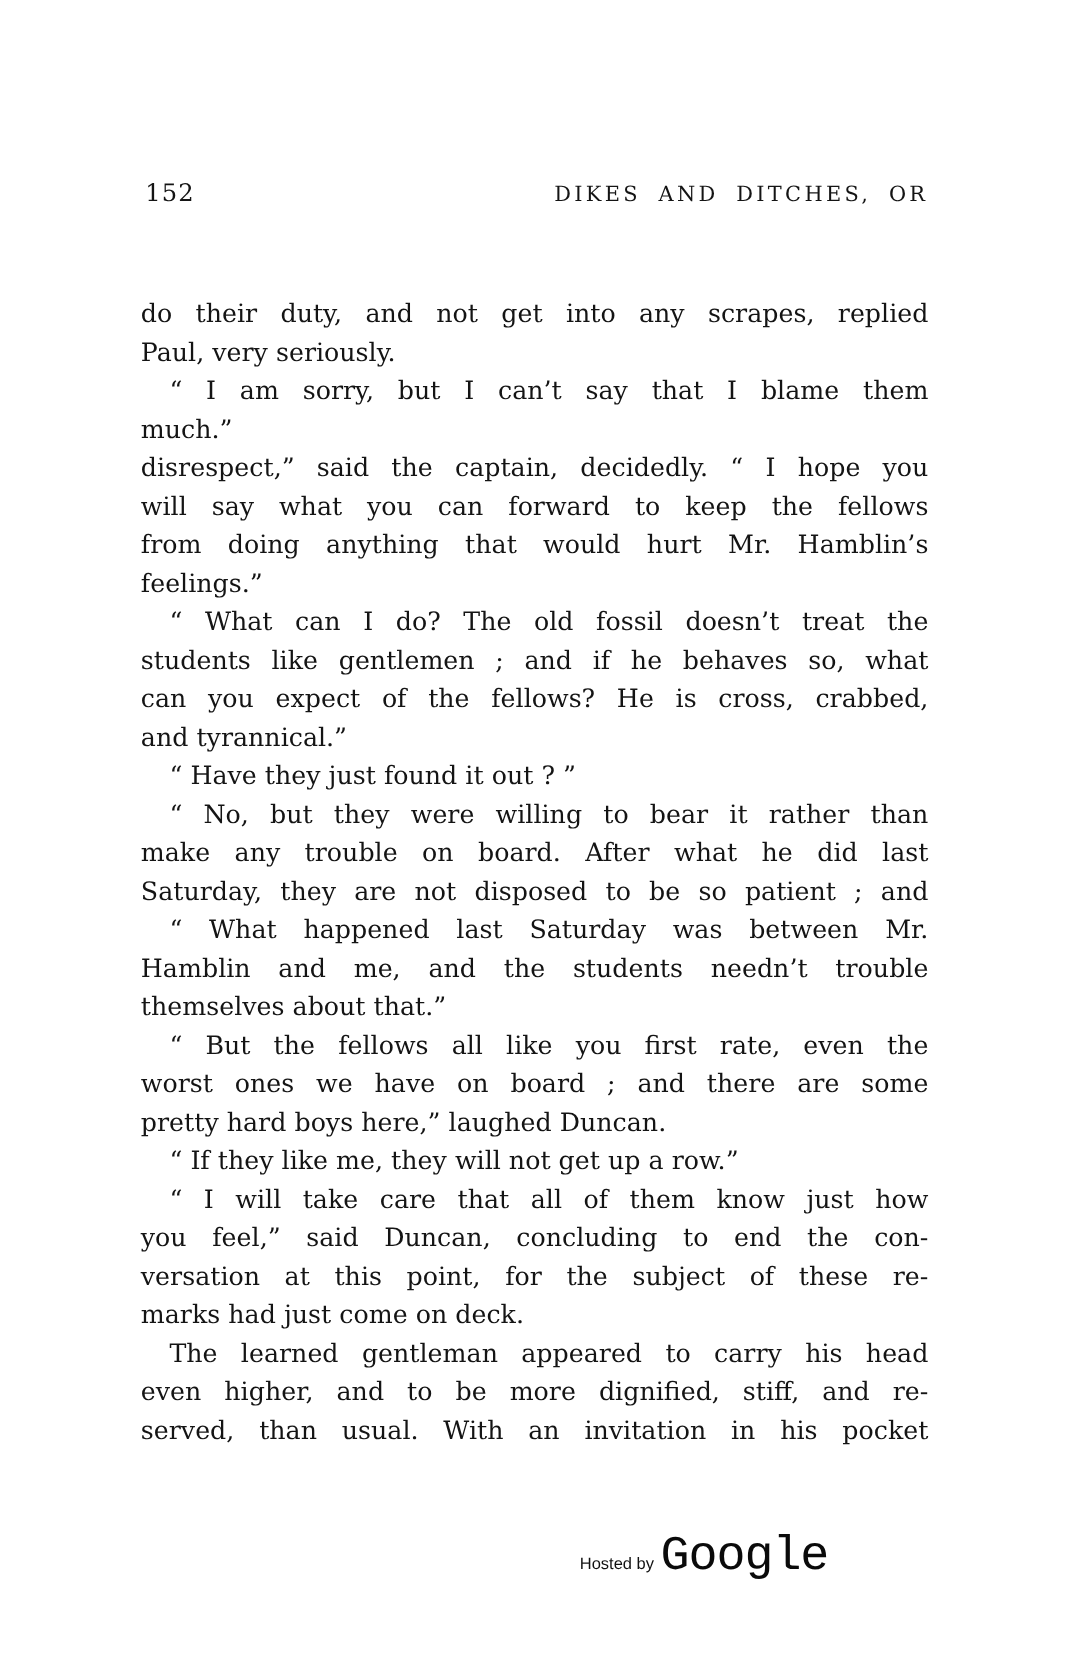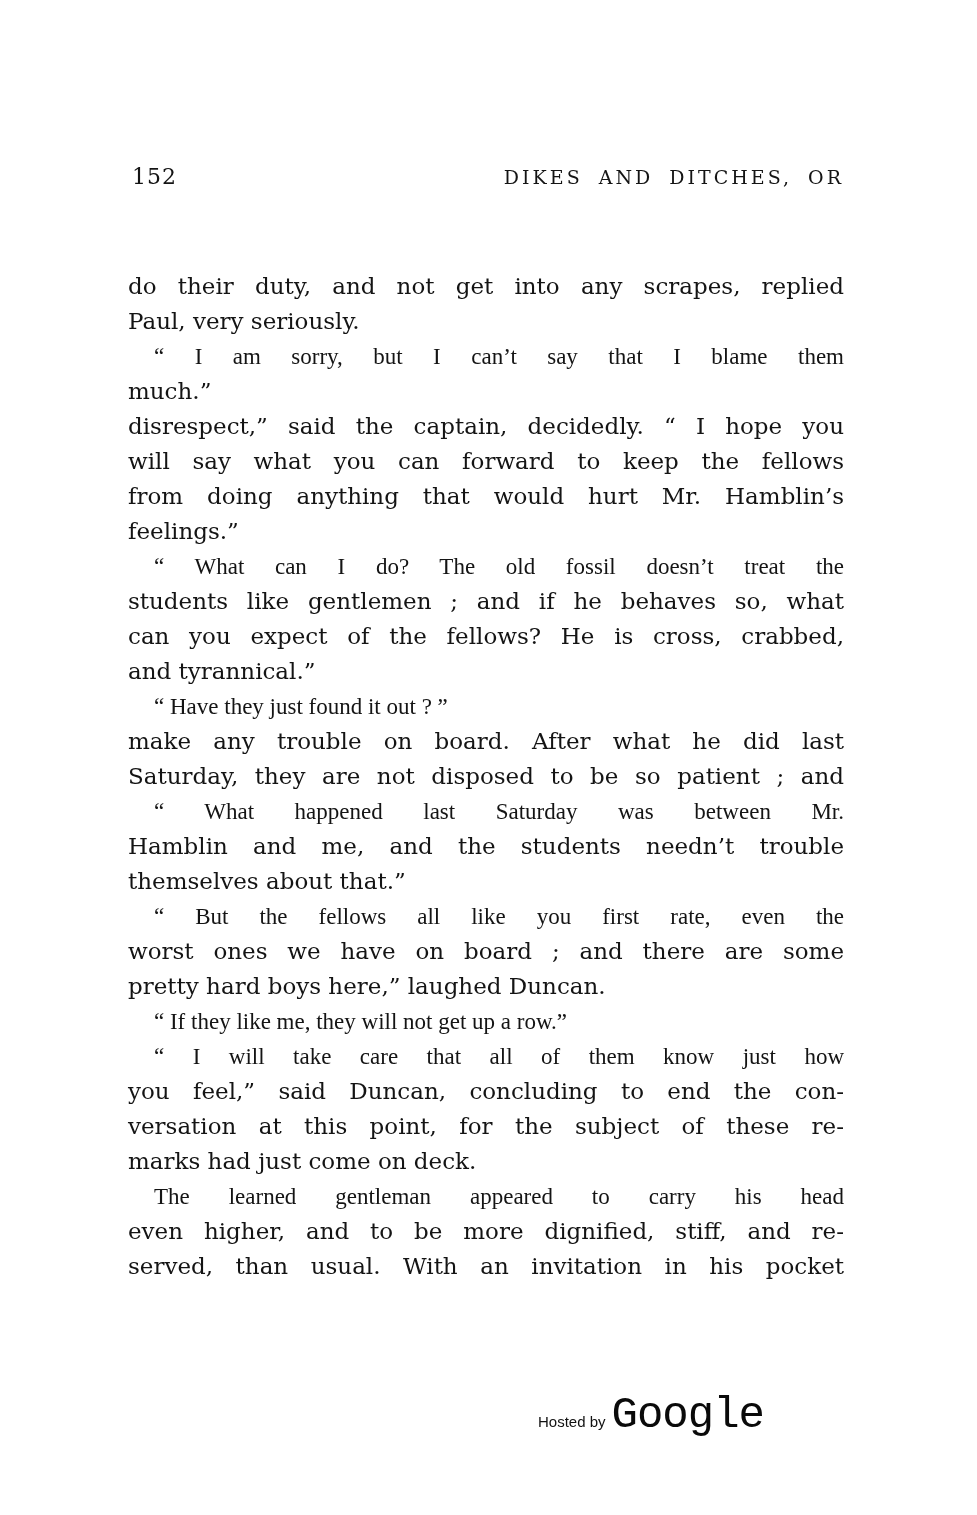--- a/index.html
+++ b/index.html
@@ -58,27 +58,26 @@
   .ln.j {
     text-align: justify;
     text-align-last: justify;
   }
   .ln.l {
     text-align: right;
     text-align-last: left;
   }
   .ln.i {
     text-indent: 26px;
-    font-family: Liberation Serif, serif;
   }
   
   .watermark {
     position: absolute;
     top: 1390px;
-    right: 138px;
+    right: 149px;
     display: flex;
     align-items: baseline;
     gap: 6px;
   }
   .hosted-by {
     font-family: "Liberation Sans", sans-serif;
     font-size: 15px;
     color: #111;
   }
   .google-logo {
@@ -105,20 +104,21 @@
     <div class="ln l">much.”</div>
     <div class="ln j">disrespect,” said the captain, decidedly.  “ I hope you</div>
     <div class="ln j">will say what you can forward to keep the fellows</div>
     <div class="ln j">from doing anything that would hurt Mr. Hamblin’s</div>
     <div class="ln l">feelings.”</div>
     <div class="ln j i">“ What can I do?  The old fossil doesn’t treat the</div>
     <div class="ln j">students like gentlemen ; and if he behaves so, what</div>
     <div class="ln j">can you expect of the fellows?  He is cross, crabbed,</div>
     <div class="ln l">and tyrannical.”</div>
     <div class="ln l i">“ Have they just found it out ? ”</div>
+    <div class="ln j i">“ No, but they were willing to bear it rather than</div>
     <div class="ln j">make any trouble on board.  After what he did last</div>
     <div class="ln j">Saturday, they are not disposed to be so patient ; and</div>
     <div class="ln j i">“ What happened last Saturday was between Mr.</div>
     <div class="ln j">Hamblin and me, and the students needn’t trouble</div>
     <div class="ln l">themselves about that.”</div>
     <div class="ln j i">“ But the fellows all like you first rate, even the</div>
     <div class="ln j">worst ones we have on board ; and there are some</div>
     <div class="ln l">pretty hard boys here,” laughed Duncan.</div>
     <div class="ln l i">“ If they like me, they will not get up a row.”</div>
     <div class="ln j i">“ I will take care that all of them know just how</div>

